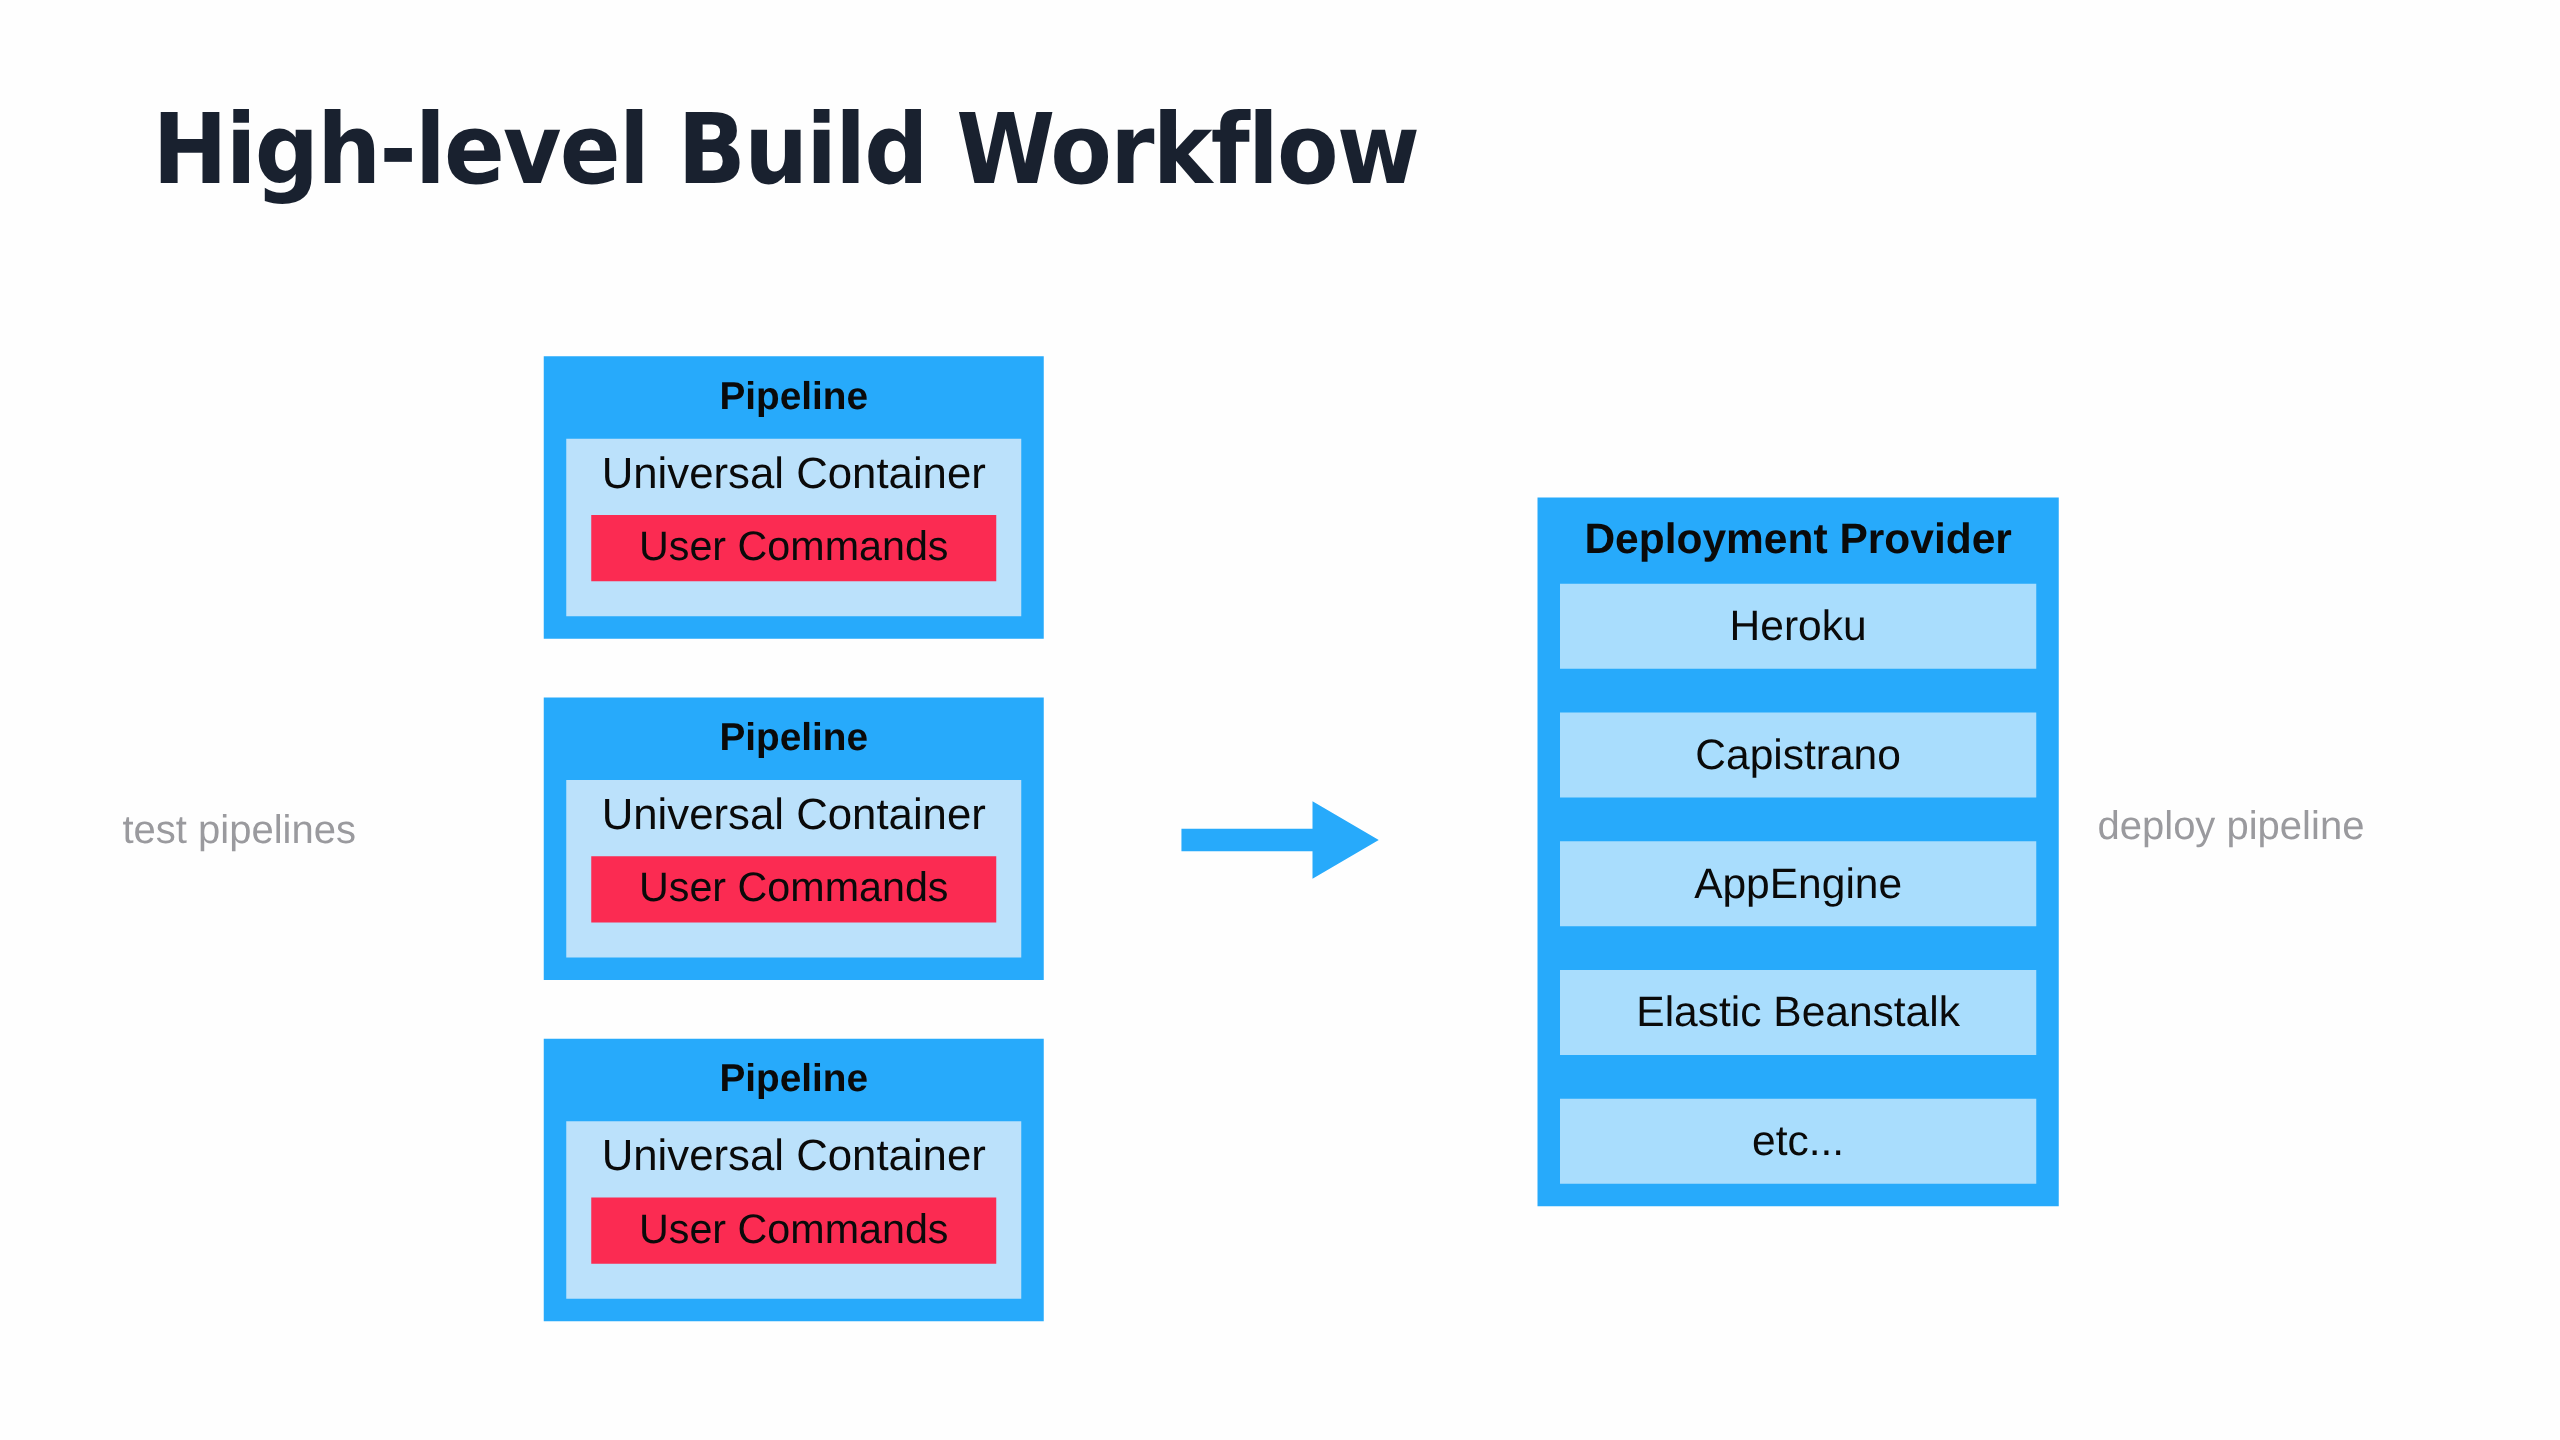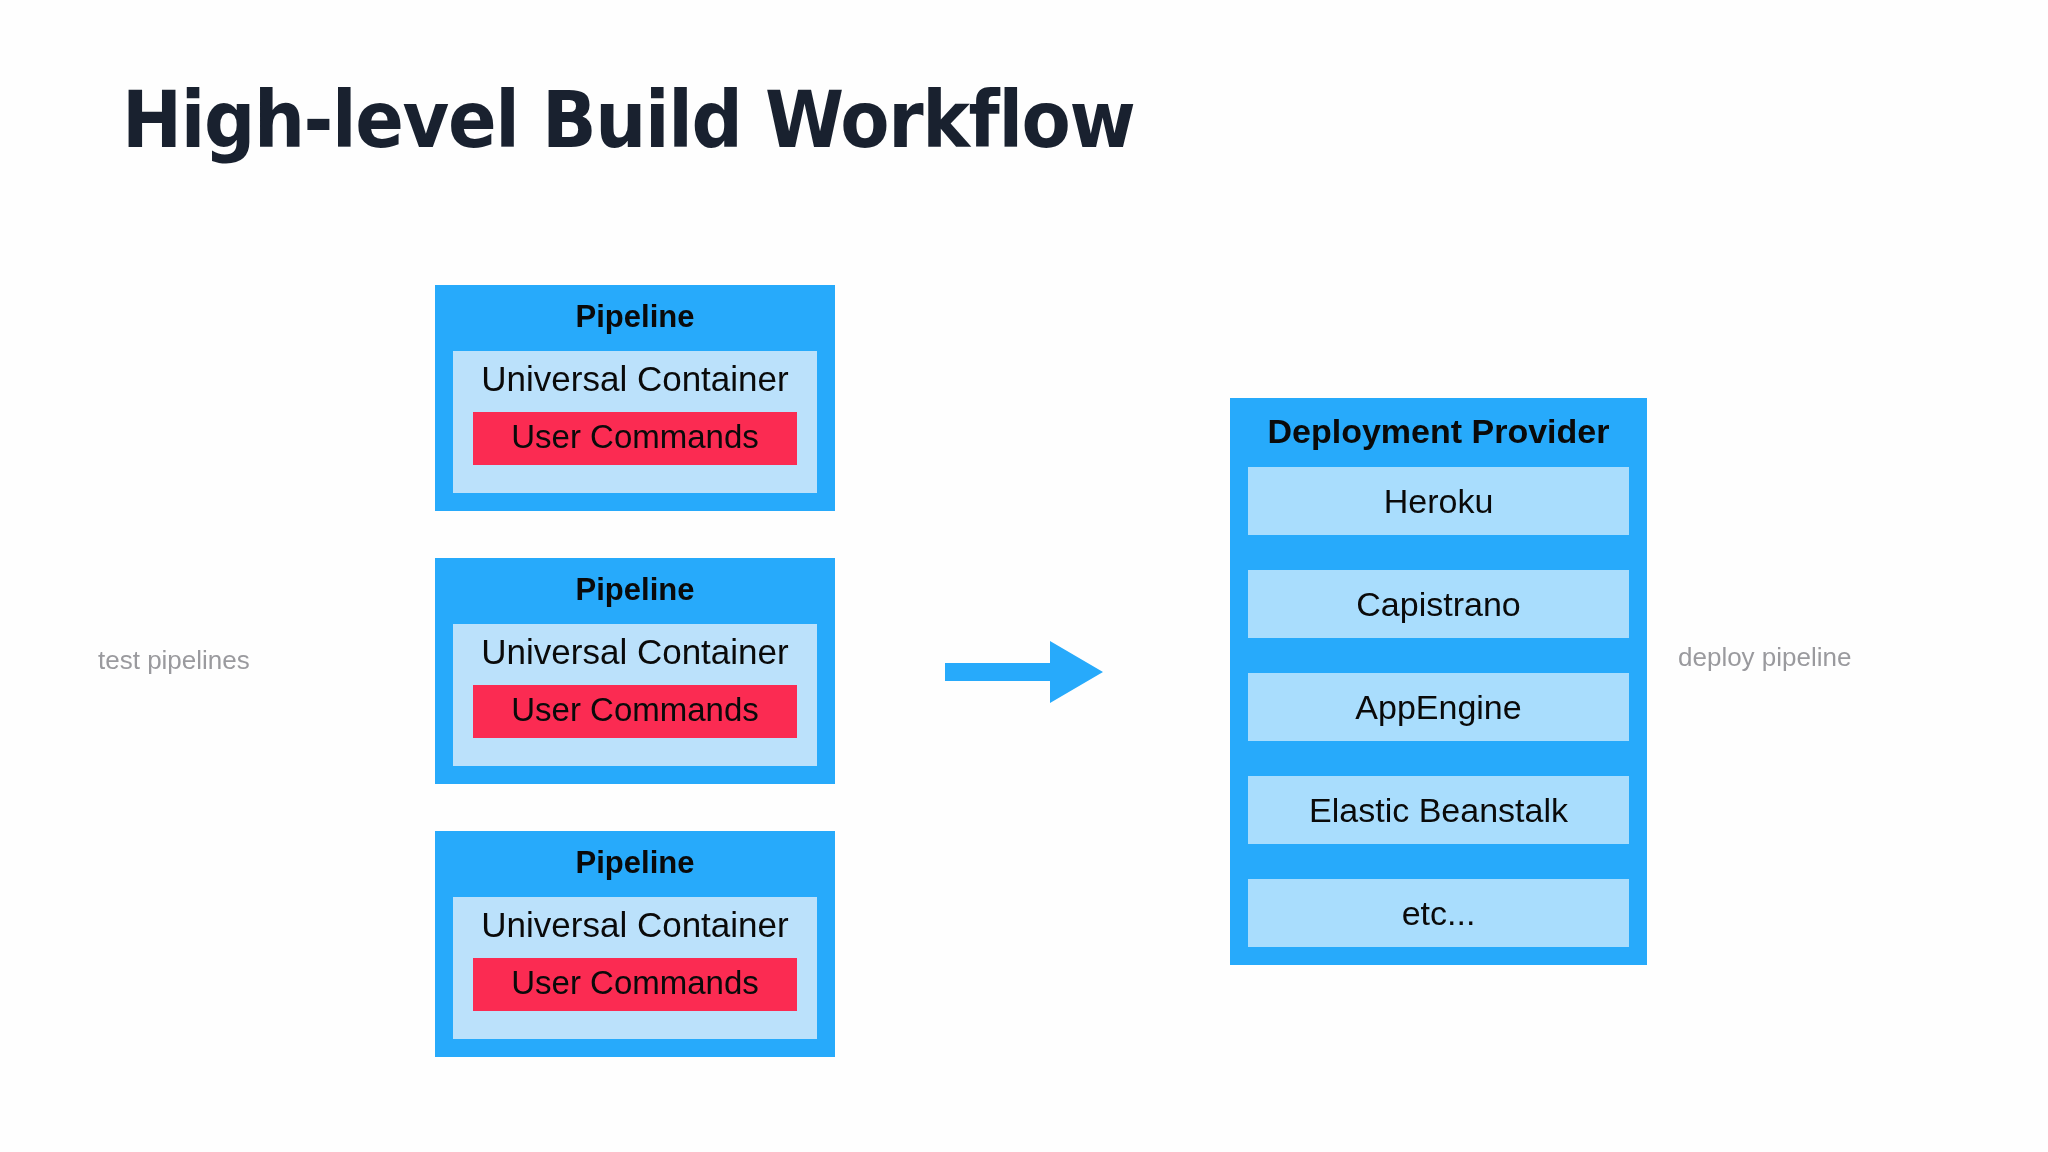--- a/index.html
+++ b/index.html
@@ -37,21 +37,21 @@
     color: #19212F;
     white-space: nowrap;
     font-family: "DejaVu Sans", "Liberation Sans", sans-serif;
     transform: scaleX(0.92);
     transform-origin: left center;
   }
 
   
   .side-caption {
     position: absolute;
-    font-size: 26px;
+    font-size: 32px;
     color: #9A9A9E;
     font-weight: 400;
     white-space: nowrap;
     font-family: "Liberation Sans", sans-serif;
   }
   #caption-test {
     left: 98px;
     top: 645px;
   }
   #caption-deploy {

